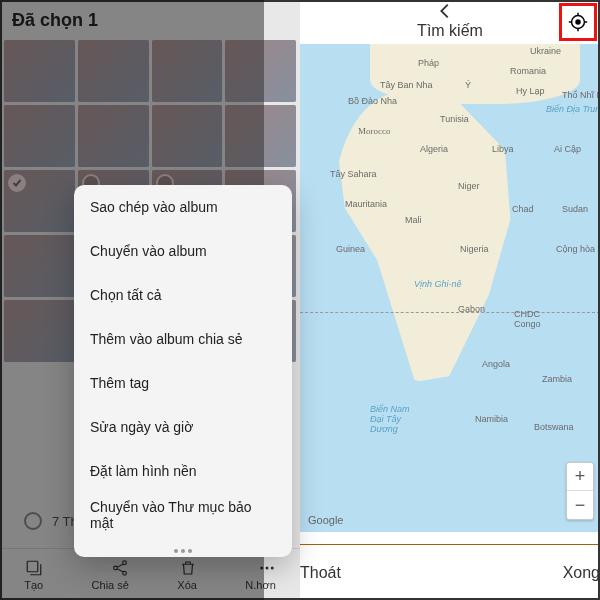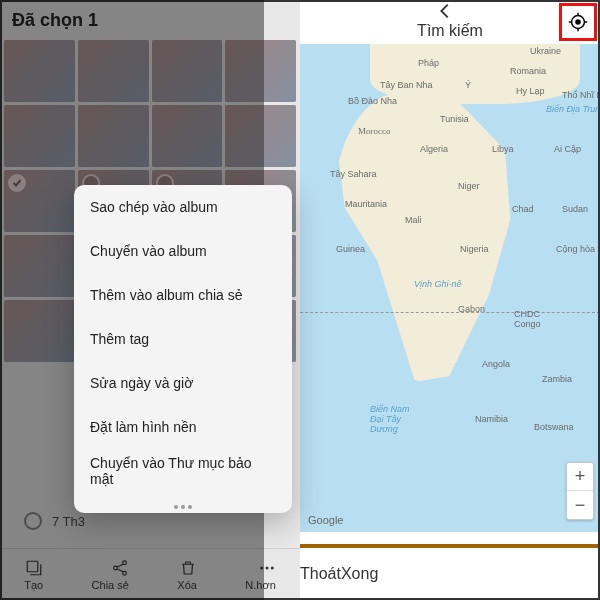--- a/index.html
+++ b/index.html
@@ -50,21 +50,21 @@
   .europe { position:absolute; left:70px; top:0; width:210px; height:60px; background:#f1edd8; border-radius: 0 0 40% 40%; }
   .label { position:absolute; font-size:9px; color:#6b6b6b; white-space:nowrap; }
   .sea-label { color:#5aa2c8; font-style:italic; }
   .equator { position:absolute; left:0; right:0; top:268px; border-top:1px dashed #999; }
 
   .google-logo { position:absolute; left:8px; bottom:6px; font-size:11px; color:#666; font-family: Arial; }
   .zoom { position:absolute; right:6px; bottom:12px; width:28px; background:#fff; border:1px solid #c8c8c8; border-radius:3px; box-shadow:0 1px 3px rgba(0,0,0,.2); }
   .zoom div { height:28px; display:flex; align-items:center; justify-content:center; font-size:18px; color:#555; }
   .zoom div:first-child { border-bottom:1px solid #ddd; }
 
-  .right-footer { position:absolute; left:0; bottom:0; width:300px; height:56px; display:flex; align-items:center; justify-content:flex-start; font-size:16px; color:#333; border-top:4px solid #a16207; }
+  .right-footer { position:absolute; left:0; bottom:0; width:300px; height:56px; display:flex; align-items:center; justify-content:space-between; font-size:16px; color:#333; border-top:1px solid #a16207; }
 </style>
 </head>
 <body>
 <div class="root">
 
 <div class="left">
   <div class="left-header">Đã chọn 1</div>
 
   <div class="gallery">
     <div class="thumb"></div>
@@ -135,20 +135,21 @@
           </svg>
       <span>N.hơn</span>
     </div>
   </div>
 
   <div class="dim"></div>
 
   <div class="popup">
     <div class="popup-item">Sao chép vào album</div>
     <div class="popup-item">Chuyển vào album</div>
+    <div class="popup-item">Chọn tất cả</div>
     <div class="popup-item">Thêm vào album chia sẻ</div>
     <div class="popup-item">Thêm tag</div>
     <div class="popup-item">Sửa ngày và giờ</div>
     <div class="popup-item">Đặt làm hình nền</div>
     <div class="popup-item">Chuyển vào Thư mục bảo mật</div>
     <div class="dots-row">
           <span></span>
           <span></span>
           <span></span>
         </div>

